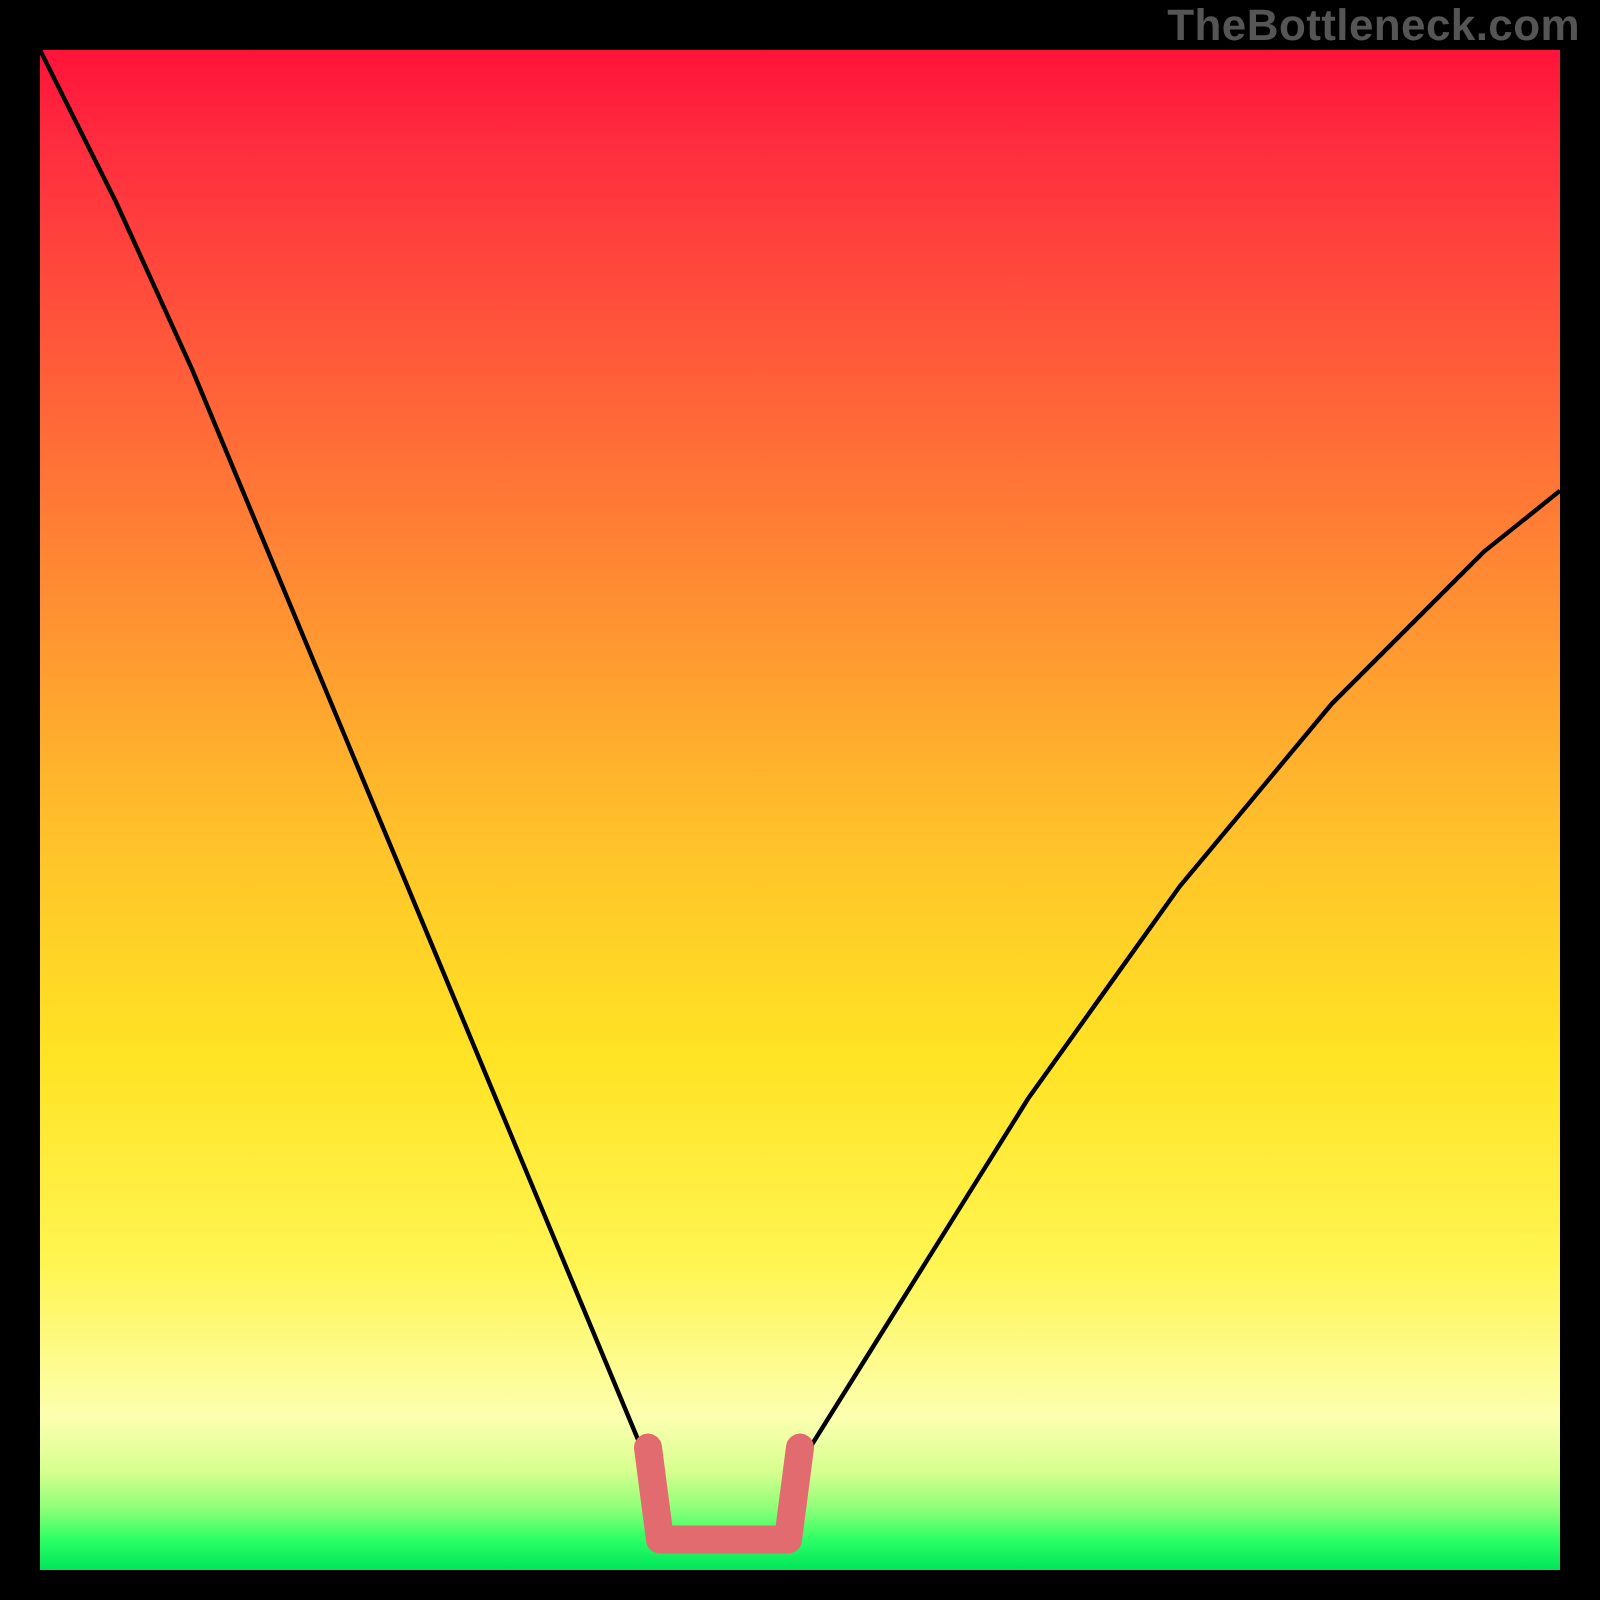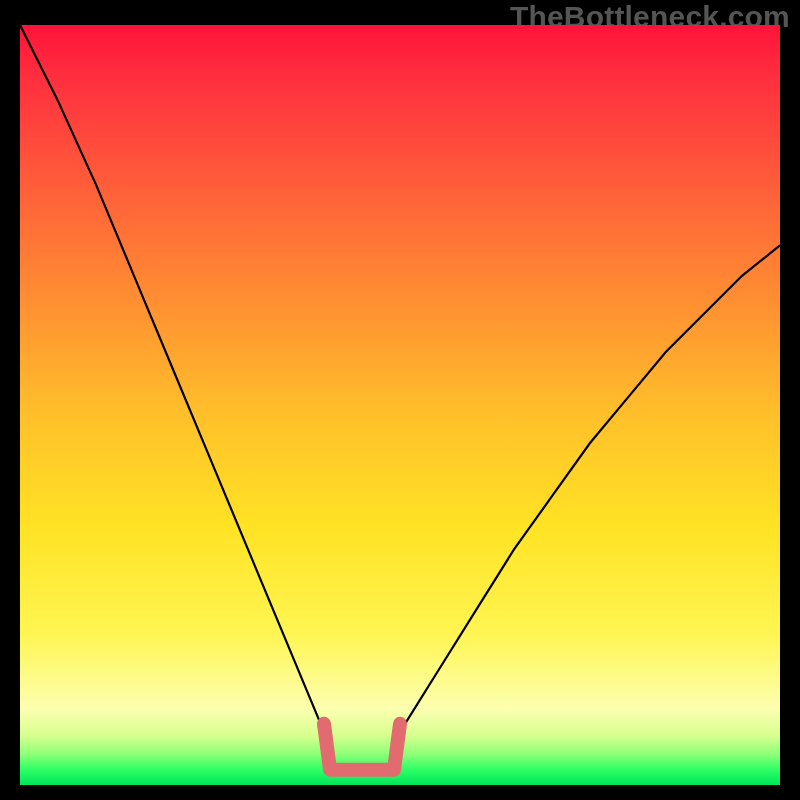--- a/index.html
+++ b/index.html
@@ -8,21 +8,21 @@
     position: relative;
     width: 800px;
     height: 800px;
     background: #000;
   }
   .watermark {
     position: absolute;
     top: 0;
     right: 10px;
     font-family: Arial, Helvetica, sans-serif;
-    font-size: 30px;
+    font-size: 22px;
     font-weight: 600;
     color: #555;
     letter-spacing: 0.2px;
     user-select: none;
   }
   .plot-area {
     position: absolute;
     left: 20px;
     top: 25px;
     width: 760px;

